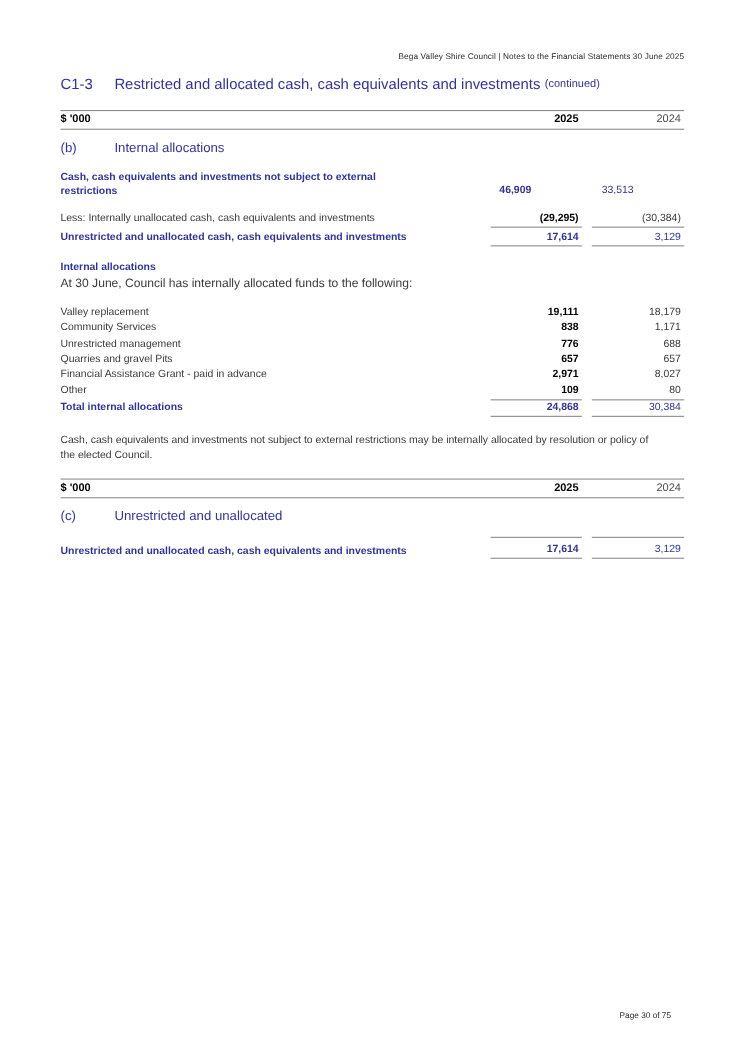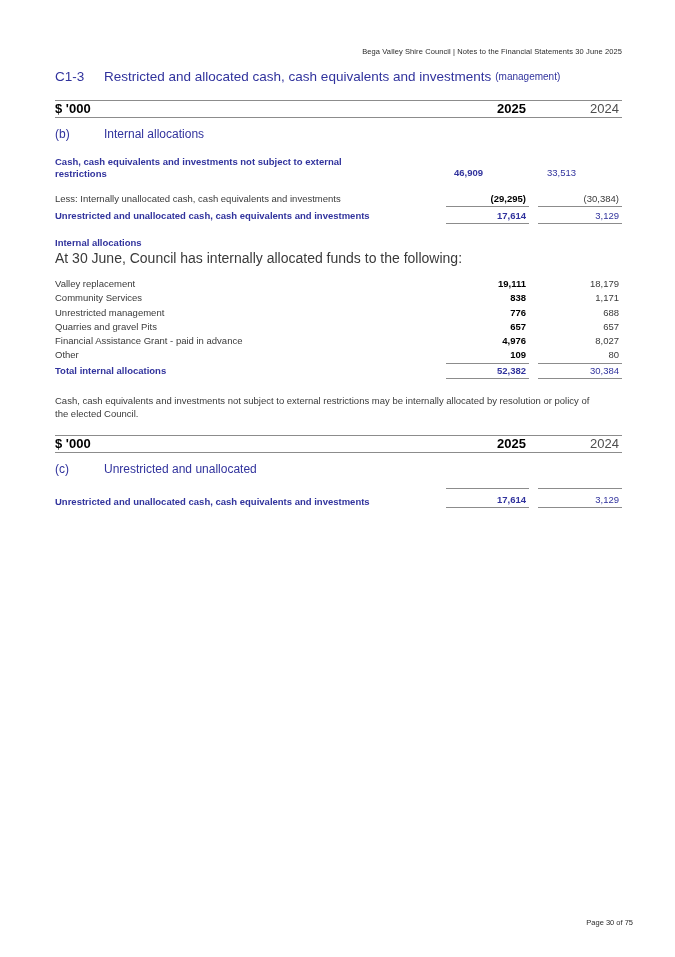--- a/index.html
+++ b/index.html
@@ -27,21 +27,21 @@
     margin-top:13px;display:flex;align-items:flex-start;
     color:var(--blue);font-size:13.5px;line-height:16px;
   }
   .title .tnum{width:49px;flex:none;}
   .title .tsuffix{font-size:10px;margin-left:4px;}
 
   .unit-row{
     display:flex;align-items:baseline;
     border-top:1px solid var(--rule);border-bottom:1px solid var(--rule);
     padding:2px 0 2px 0;margin-top:15px;
-    font-size:13px;line-height:11px;
+    font-size:10px;line-height:11px;
   }
   .unit-row .ulabel{flex:1;font-weight:bold;color:#000;}
   .unit-row .y25{font-weight:bold;color:#000;}
   .unit-row .y24{color:#4d4d4d;}
 
   .sec-heading{
     display:flex;align-items:baseline;margin-top:9px;
     color:var(--blue);font-size:12px;line-height:15px;
   }
   .sec-heading .snum{width:49px;flex:none;}
@@ -57,49 +57,49 @@
   .ub{border-bottom:1px solid var(--rule);}
   .ut{border-top:1px solid var(--rule);padding-top:5px;}
 
   .wrap-label{max-width:348px;}
 
   .row-notsubject{margin-top:14px;}
   .row-less{margin-top:13px;}
   .row-unrestricted{margin-top:3px;}
 
   .int-heading{margin-top:13px;font-size:9.5px;font-weight:bold;color:var(--blue);line-height:12px;}
-  .int-intro{margin-top:3px;font-size:14px;line-height:12px;}
+  .int-intro{margin-top:3px;font-size:11px;line-height:12px;}
 
   .alloc-table{margin-top:13px;}
   .alloc-table .frow{line-height:14.3px;align-items:baseline;}
   .alloc-table .num{padding-bottom:0;}
 
   .note{margin-top:15px;font-size:9.5px;line-height:13px;max-width:545px;}
 
   .unit-row.second{margin-top:15px;}
 
   .row-c{margin-top:11px;}
 
   .doc-footer{
-    position:absolute;right:42px;top:918px;
+    position:absolute;right:65px;top:918px;
     font-size:7.5px;color:#2b2b2b;
   }
 </style>
 </head>
 <body>
 
 <div class="page">
   <div class="content">
 
     <div class="doc-header">Bega Valley Shire Council | Notes to the Financial Statements 30 June 2025</div>
 
     <div class="title">
       <span class="tnum">C1-3</span>
       <span>Restricted and allocated cash, cash equivalents and investments</span>
-      <span class="tsuffix">(management)</span>
+      <span class="tsuffix">(continued)</span>
     </div>
 
     <div class="unit-row">
       <span class="ulabel">$ '000</span>
       <span class="num y25">2025</span>
       <span class="num c24 y24">2024</span>
     </div>
 
     <div class="sec-heading">
       <span class="snum">(b)</span>
@@ -143,31 +143,31 @@
         <span class="num b black">776</span>
         <span class="num c24">688</span>
       </div>
       <div class="frow">
         <span class="lbl">Quarries and gravel Pits</span>
         <span class="num b black">657</span>
         <span class="num c24">657</span>
       </div>
       <div class="frow">
         <span class="lbl">Financial Assistance Grant - paid in advance</span>
-        <span class="num b black">4,976</span>
+        <span class="num b black">2,971</span>
         <span class="num c24">8,027</span>
       </div>
       <div class="frow">
         <span class="lbl">Other</span>
         <span class="num b black ub">109</span>
         <span class="num c24 ub">80</span>
       </div>
       <div class="frow">
         <span class="lbl b blue">Total internal allocations</span>
-        <span class="num b blue ub">52,382</span>
+        <span class="num b blue ub">24,868</span>
         <span class="num c24 blue ub">30,384</span>
       </div>
     </div>
 
     <div class="note">Cash, cash equivalents and investments not subject to external restrictions may be internally allocated by resolution or policy of the elected Council.</div>
 
     <div class="unit-row second">
       <span class="ulabel">$ '000</span>
       <span class="num y25">2025</span>
       <span class="num c24 y24">2024</span>

